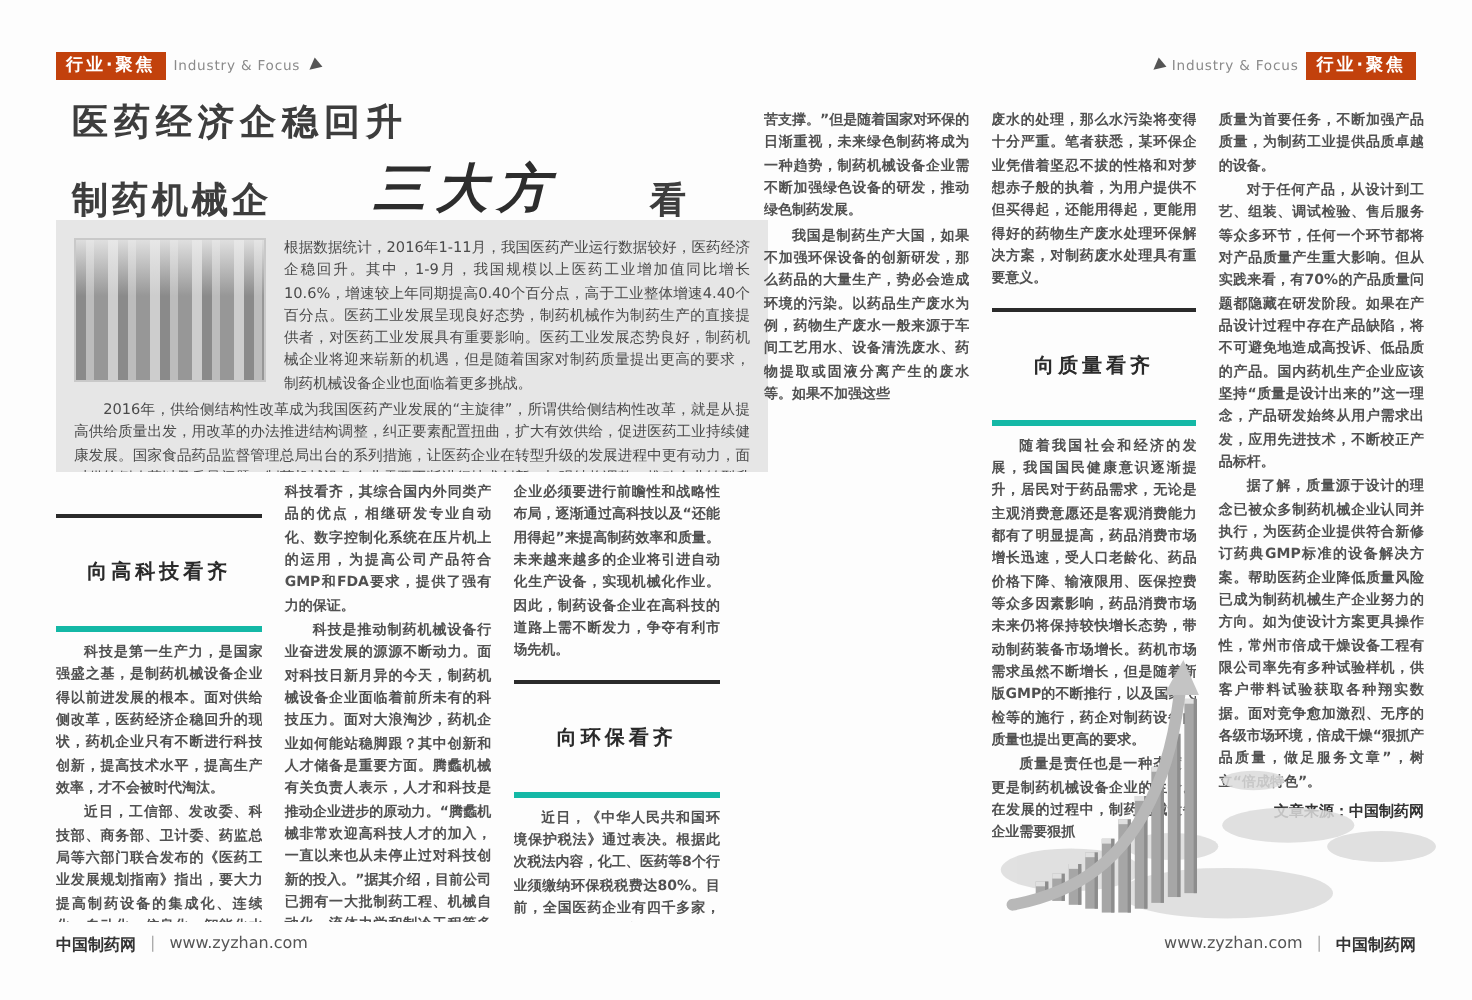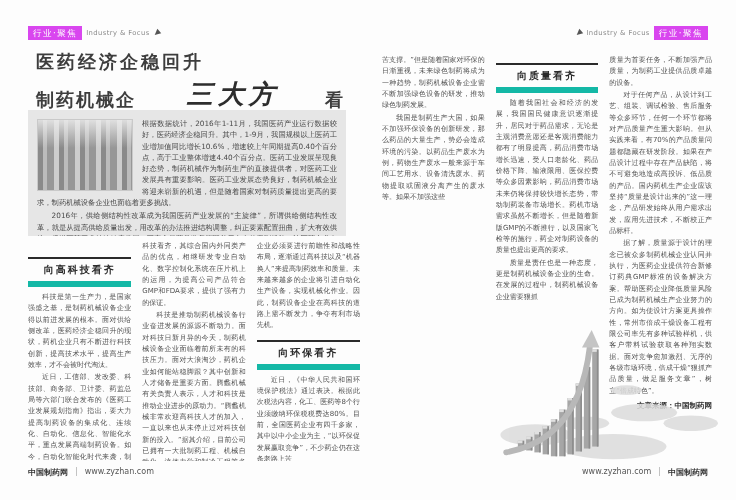--- a/index.html
+++ b/index.html
@@ -3,58 +3,58 @@
 <meta charset="utf-8">
 <style>
   html,body{margin:0;padding:0;background:#ffffff;}
   .canvas{position:relative;width:736px;height:500px;background:#fdfdfd;overflow:hidden;
           font-family:"DejaVu Sans","Liberation Sans",sans-serif;color:#4d4d4d;}
 
   
   .hdr{position:absolute;top:26px;display:flex;align-items:center;gap:4px;}
   .hdr-left{left:28px;}
   .hdr-right{right:28px;}
-  .badge{background:#d946ef;color:#fff;font-size:8.5px;font-weight:normal;
+  .badge{background:#c2410c;color:#fff;font-size:8.5px;font-weight:bold;
          letter-spacing:1.5px;padding:2px 5px;line-height:1.2;}
   .hdr-en{font-size:6.8px;color:#8a8a8a;letter-spacing:.4px;}
   .pen{width:0;height:0;border-left:6px solid #555;border-top:3px solid transparent;
        border-bottom:3px solid transparent;transform:rotate(140deg);display:inline-block;}
 
   
   .title{position:absolute;left:36px;top:50px;width:320px;}
   .t1{font-size:18px;font-weight:bold;color:#3d3d3d;letter-spacing:3px;line-height:1.35;}
   .t2{font-size:18px;font-weight:bold;color:#3d3d3d;letter-spacing:2px;
       display:flex;align-items:center;margin-top:3px;gap:38px;}
   .t2 .hl{font-family:"DejaVu Serif","Liberation Serif",serif;font-style:italic;
           font-size:26px;letter-spacing:5px;margin:0 4px;color:#2d2d2d;}
   .arrow{position:relative;margin:4px 0 0 102px;width:168px;border-top:2.5px solid #3a3a3a;}
   .arrow::after{content:"";position:absolute;right:-12px;top:-7px;width:0;height:0;
       border-left:12px solid #3a3a3a;border-top:5px solid transparent;border-bottom:5px solid transparent;}
 
   
-  .intro-box{position:absolute;left:28px;top:110px;width:318px;height:126px;
+  .intro-box{position:absolute;left:28px;top:110px;width:356px;height:126px;
              background:#e6e6e6;padding:8px 9px;box-sizing:border-box;overflow:hidden;}
   .photo{float:left;width:94px;height:70px;margin:1px 9px 4px 0;border:1px solid #c9c9c9;
          background:
            linear-gradient(180deg, rgba(236,236,236,.85), rgba(236,236,236,0) 40%),
            repeating-linear-gradient(90deg,#8a8a8a 0 5px,#bcbcbc 5px 9px,#979797 9px 16px,#cdcdcd 16px 21px);}
   .intro-box p{margin:0;font-size:7.3px;line-height:1.55;text-align:justify;color:#4a4a4a;}
   .intro-box p.indent{text-indent:2em;margin-top:2px;}
 
   
   .cols{position:absolute;display:flex;gap:11px;}
   .cols-left{left:28px;top:241px;width:332px;height:220px;}
   .cols-right{left:382px;top:55px;width:330px;height:402px;}
   .col{flex:1;overflow:hidden;}
   .col p{margin:0 0 1px 0;font-size:7px;line-height:1.62;text-align:justify;
-         color:#515151;text-indent:2em;}
+         color:#515151;text-indent:2em;font-weight:bold;}
   .col p.noindent{text-indent:0;}
   .colhead{text-align:center;font-weight:bold;font-size:10px;letter-spacing:2px;color:#2a2a2a;
-           border-top:2px solid #2b2b2b;border-bottom:6px solid #14b8a6;
-           padding:4px 0;margin:16px 0 5px 0;}
+           border-top:2px solid #2b2b2b;border-bottom:3px solid #14b8a6;
+           padding:20px 0;margin:16px 0 5px 0;}
   .colhead.mid{margin-top:8px;}
   .source{font-size:7.5px;font-weight:bold;color:#333;text-align:right;margin-top:4px;}
 
   
   .footer{position:absolute;top:467px;font-size:8px;color:#666;display:flex;}
   .footer-l{left:28px;}
   .footer-r{right:28px;}
   .footer .brand{font-weight:bold;color:#333;}
   .footer .sep{margin:0 7px;color:#aaa;}
   .footer .url{color:#555;}
@@ -101,32 +101,33 @@
       <p>科技是第一生产力，是国家强盛之基，是制药机械设备企业得以前进发展的根本。面对供给侧改革，医药经济企稳回升的现状，药机企业只有不断进行科技创新，提高技术水平，提高生产效率，才不会被时代淘汰。</p>
       <p>近日，工信部、发改委、科技部、商务部、卫计委、药监总局等六部门联合发布的《医药工业发展规划指南》指出，要大力提高制药设备的集成化、连续化、自动化、信息化、智能化水平，重点发展高端制药设备。如今，自动化智能化时代来袭，制药装备要想获得更好的发展，不得不向智能自动化等高科技看齐，推动高端制药设备的研发、创新。</p>
 
     </div>
     <div class="col">
       <p class="noindent">科技看齐，其综合国内外同类产品的优点，相继研发专业自动化、数字控制化系统在压片机上的运用，为提高公司产品符合GMP和FDA要求，提供了强有力的保证。</p>
       <p>科技是推动制药机械设备行业奋进发展的源源不断动力。面对科技日新月异的今天，制药机械设备企业面临着前所未有的科技压力。面对大浪淘沙，药机企业如何能站稳脚跟？其中创新和人才储备是重要方面。腾蠡机械有关负责人表示，人才和科技是推动企业进步的原动力。“腾蠡机械非常欢迎高科技人才的加入，一直以来也从未停止过对科技创新的投入。”据其介绍，目前公司已拥有一大批制药工程、机械自动化、流体力学和制冷工程等多学科专业人才。</p>
 
     </div>
     <div class="col">
-      <p class="noindent">企业必须要进行前瞻性和战略性布局，逐渐通过高科技以及“机器换人”来提高制药效率和质量。未来越来越多的企业将引进自动化生产设备，实现机械化作业。因此，制药设备企业在高科技的道路上需不断发力，争夺有利市场先机。</p>
+      <p class="noindent">企业必须要进行前瞻性和战略性布局，逐渐通过高科技以及“还能用得起”来提高制药效率和质量。未来越来越多的企业将引进自动化生产设备，实现机械化作业。因此，制药设备企业在高科技的道路上需不断发力，争夺有利市场先机。</p>
       <div class="colhead mid">向环保看齐</div>
       <p>近日，《中华人民共和国环境保护税法》通过表决。根据此次税法内容，化工、医药等8个行业须缴纳环保税税费达80%。目前，全国医药企业有四千多家，其中以中小企业为主，“以环保促发展赢取竞争”，不少药企仍在这条老路上苦</p>
     </div>
   </div>
 
   <div class="cols cols-right">
     <div class="col">
       <p class="noindent">苦支撑。”但是随着国家对环保的日渐重视，未来绿色制药将成为一种趋势，制药机械设备企业需不断加强绿色设备的研发，推动绿色制药发展。</p>
       <p>我国是制药生产大国，如果不加强环保设备的创新研发，那么药品的大量生产，势必会造成环境的污染。以药品生产废水为例，药物生产废水一般来源于车间工艺用水、设备清洗废水、药物提取或固液分离产生的废水等。如果不加强这些</p>
     </div>
     <div class="col">
+      <p class="noindent">废水的处理，那么水污染将变得十分严重。笔者获悉，某环保企业凭借着坚忍不拔的性格和对梦想赤子般的执着，为用户提供不但买得起，还能用得起，更能用得好的药物生产废水处理环保解决方案，对制药废水处理具有重要意义。</p>
       <div class="colhead mid">向质量看齐</div>
       <p>随着我国社会和经济的发展，我国国民健康意识逐渐提升，居民对于药品需求，无论是主观消费意愿还是客观消费能力都有了明显提高，药品消费市场增长迅速，受人口老龄化、药品价格下降、输液限用、医保控费等众多因素影响，药品消费市场未来仍将保持较快增长态势，带动制药装备市场增长。药机市场需求虽然不断增长，但是随着新版GMP的不断推行，以及国家飞检等的施行，药企对制药设备的质量也提出更高的要求。</p>
       <p>质量是责任也是一种态度，更是制药机械设备企业的生命。在发展的过程中，制药机械设备企业需要狠抓</p>
     </div>
     <div class="col">
       <p class="noindent">质量为首要任务，不断加强产品质量，为制药工业提供品质卓越的设备。</p>
       <p>对于任何产品，从设计到工艺、组装、调试检验、售后服务等众多环节，任何一个环节都将对产品质量产生重大影响。但从实践来看，有70%的产品质量问题都隐藏在研发阶段。如果在产品设计过程中存在产品缺陷，将不可避免地造成高投诉、低品质的产品。国内药机生产企业应该坚持“质量是设计出来的”这一理念，产品研发始终从用户需求出发，应用先进技术，不断校正产品标杆。</p>
       <p>据了解，质量源于设计的理念已被众多制药机械企业认同并执行，为医药企业提供符合新修订药典GMP标准的设备解决方案。帮助医药企业降低质量风险已成为制药机械生产企业努力的方向。如为使设计方案更具操作性，常州市倍成干燥设备工程有限公司率先有多种试验样机，供客户带料试验获取各种翔实数据。面对竞争愈加激烈、无序的各级市场环境，倍成干燥“狠抓产品质量，做足服务文章”，树立“倍成特色”。</p>
       <div class="source">文章来源：中国制药网</div>
     </div>

